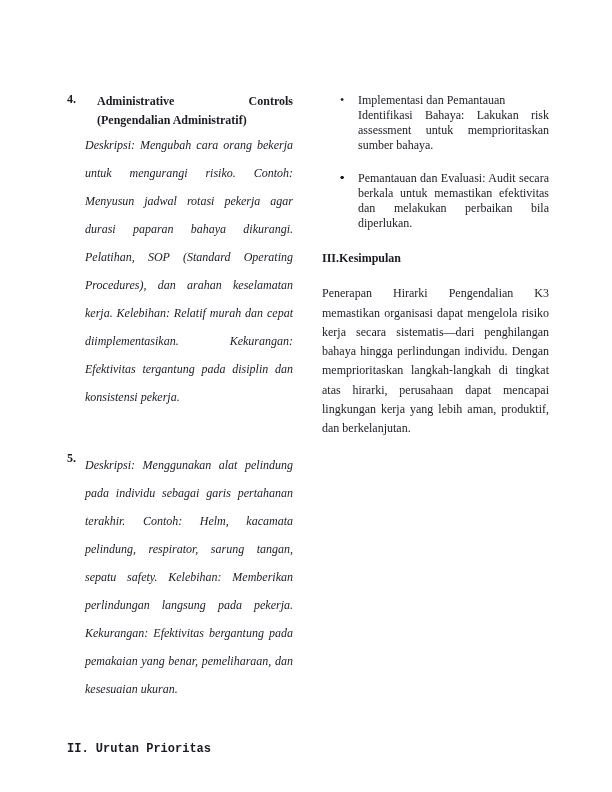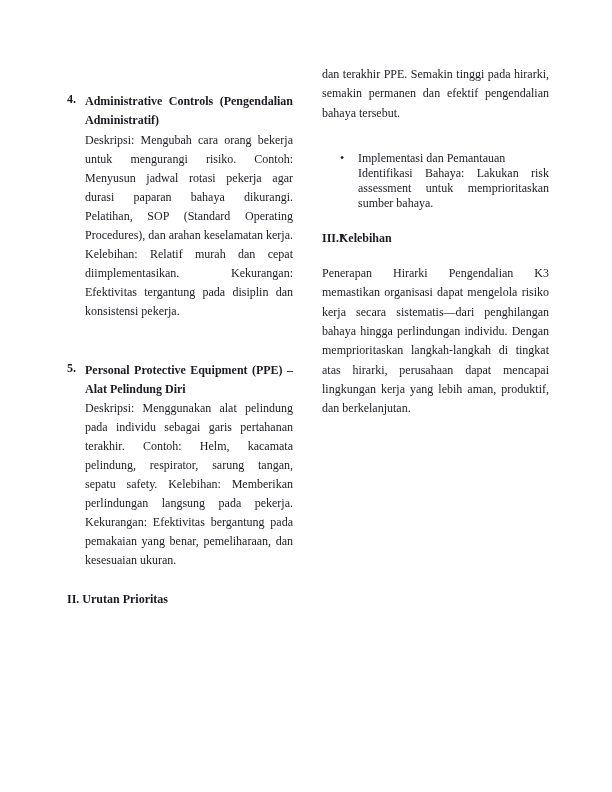--- a/index.html
+++ b/index.html
@@ -30,33 +30,35 @@
     flex: none;
     width: 18px;
     font-weight: bold;
   }
   .list-content { flex: 1; min-width: 0; }
   .item-title {
     display: block;
     font-weight: bold;
     line-height: 19.3px;
     text-align: justify;
+    margin-left: 12px;
   }
   .item-body {
     display: block;
-    line-height: 19px;
+    line-height: 28px;
     text-align: justify;
+    font-style: italic;
   }
   .section-heading {
     font-size: 12px;
     font-weight: bold;
     line-height: 19.3px;
     text-align: left;
   }
-  .heading-urutan { margin-top: 20px; }
+  .heading-urutan { margin-top: 37px; font-family: Liberation Mono, monospace; }
   .heading-kesimpulan { margin-top: 11px; }
   .conclusion { margin-top: 16px; }
 
   ul.bullets {
     list-style: none;
     margin-top: 28px;
   }
   ul.bullets li {
     position: relative;
     padding-left: 36px;
@@ -84,41 +86,39 @@
         <span class="list-num">4.</span>
         <div class="list-content">
           <span class="item-title">Administrative Controls (Pengendalian Administratif)</span>
           <span class="item-body">Deskripsi: Mengubah cara orang bekerja untuk mengurangi risiko. Contoh: Menyusun jadwal rotasi pekerja agar durasi paparan bahaya dikurangi. Pelatihan, SOP (Standard Operating Procedures), dan arahan keselamatan kerja. Kelebihan: Relatif murah dan cepat diimplementasikan. Kekurangan: Efektivitas tergantung pada disiplin dan konsistensi pekerja.</span>
         </div>
       </div>
 
       <div class="list-item">
         <span class="list-num">5.</span>
         <div class="list-content">
-          <span class="item-title">Personal Protective Equipment (PPE) – Alat Pelindung Diri</span>
           <span class="item-body">Deskripsi: Menggunakan alat pelindung pada individu sebagai garis pertahanan terakhir. Contoh: Helm, kacamata pelindung, respirator, sarung tangan, sepatu safety. Kelebihan: Memberikan perlindungan langsung pada pekerja. Kekurangan: Efektivitas bergantung pada pemakaian yang benar, pemeliharaan, dan kesesuaian ukuran.</span>
         </div>
       </div>
 
       <h3 class="section-heading heading-urutan">II. Urutan Prioritas</h3>
 
     </div>
 
     <div class="col col-right">
 
-      <p class="para">dan terakhir PPE. Semakin tinggi pada hirarki, semakin permanen dan efektif pengendalian bahaya tersebut.</p>
 
       <ul class="bullets">
         <li><span class="bullet-marker">•</span><span>Implementasi dan Pemantauan
 Identifikasi Bahaya: Lakukan risk assessment untuk memprioritaskan sumber bahaya.</span></li>
         <li><span class="bullet-marker">•</span></li>
         <li><span class="bullet-marker">•</span></li>
         <li><span class="bullet-marker">•</span></li>
-        <li><span class="bullet-marker">•</span></li>
+        <li><span class="bullet-marker">•</span><span>Pemantauan dan Evaluasi: Audit secara berkala untuk memastikan efektivitas dan melakukan perbaikan bila diperlukan.</span></li>
       </ul>
 
-      <h3 class="section-heading heading-kesimpulan">III.Kelebihan</h3>
+      <h3 class="section-heading heading-kesimpulan">III.Kesimpulan</h3>
       <p class="para conclusion">Penerapan Hirarki Pengendalian K3 memastikan organisasi dapat mengelola risiko kerja secara sistematis—dari penghilangan bahaya hingga perlindungan individu. Dengan memprioritaskan langkah-langkah di tingkat atas hirarki, perusahaan dapat mencapai lingkungan kerja yang lebih aman, produktif, dan berkelanjutan.</p>
 
     </div>
 
   </div>
 </div>
 
 </body></html>

